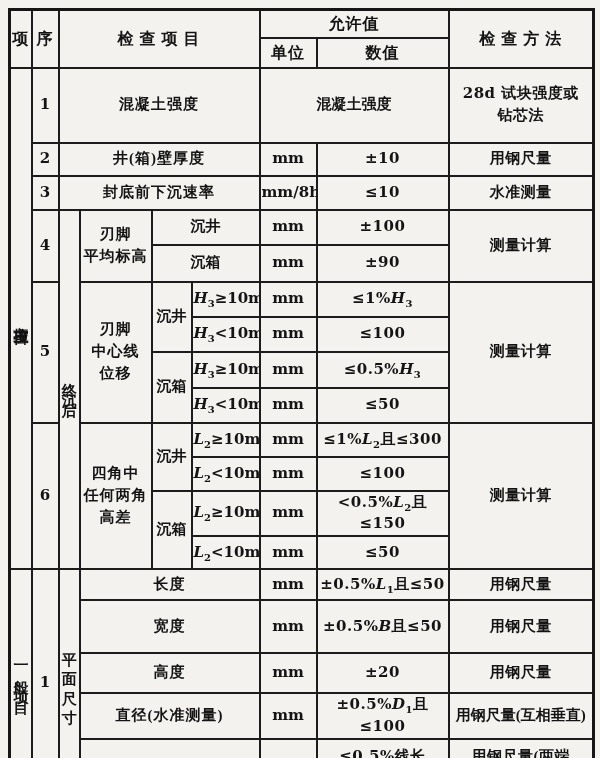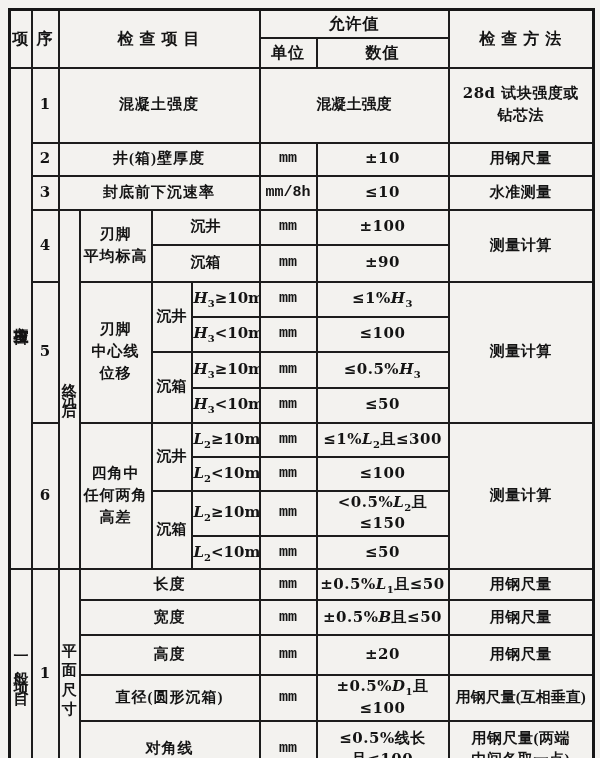--- a/index.html
+++ b/index.html
@@ -43,21 +43,21 @@
   }
   .fmla {
     font-family: "DejaVu Serif", serif;
     font-weight: 400;
     font-size: 15px;
     letter-spacing: 0.5px;
   }
   .fmla i { font-style: italic; }
   .fmla sub { font-size: 10px; line-height: 0; }
   .cond { font-size: 14.5px; padding: 0; letter-spacing: 0; }
-  .unit { font-size: 14.5px; padding: 0; letter-spacing: 0; font-family: Liberation Mono, monospace; }
+  .unit { font-size: 14.5px; padding: 0; letter-spacing: 0; }
   .item { letter-spacing: 1px; border-radius: 31px; }
   .method { letter-spacing: 0.5px; margin-top: 20px; }
   .vert { padding: 0; }
   .vtext {
     display: inline-block;
     writing-mode: vertical-rl;
     text-orientation: upright;
     font-weight: 700;
     font-size: 15px;
     line-height: 1.1;
@@ -191,34 +191,34 @@
       </tr>
       <tr style="height:31px">
         <td rowspan="5" class="vert vt-gen"><span class="vtext">一般项目</span></td>
         <td rowspan="5" class="seq">1</td>
         <td rowspan="5" class="vert vt-plan"><span class="vtext">平面尺寸</span></td>
         <td colspan="3" class="item">长度</td>
         <td class="unit fmla">mm</td>
         <td class="fmla">±0.5%<i>L</i><sub>1</sub>且≤50</td>
         <td class="method">用钢尺量</td>
       </tr>
-      <tr style="height:35px">
+      <tr style="height:53px">
         <td colspan="3" class="item">宽度</td>
         <td class="unit fmla">mm</td>
         <td class="fmla">±0.5%<i>B</i>且≤50</td>
         <td class="method">用钢尺量</td>
       </tr>
       <tr style="height:40px">
         <td colspan="3" class="item">高度</td>
         <td class="unit fmla">mm</td>
         <td class="fmla">±20</td>
         <td class="method">用钢尺量</td>
       </tr>
       <tr style="height:35px">
-        <td colspan="3" class="item">直径(圆形沉箱)</td>
+        <td colspan="3" class="item">直径(水准测量)</td>
         <td class="unit fmla">mm</td>
         <td class="fmla">±0.5%<i>D</i><sub>1</sub>且≤100</td>
         <td class="method" style="letter-spacing:0">用钢尺量(互相垂直)</td>
       </tr>
       <tr style="height:58px">
         <td colspan="3" class="item">对角线</td>
         <td class="unit fmla">mm</td>
         <td class="fmla">≤0.5%线长
 且≤100</td>
         <td class="method">用钢尺量(两端

